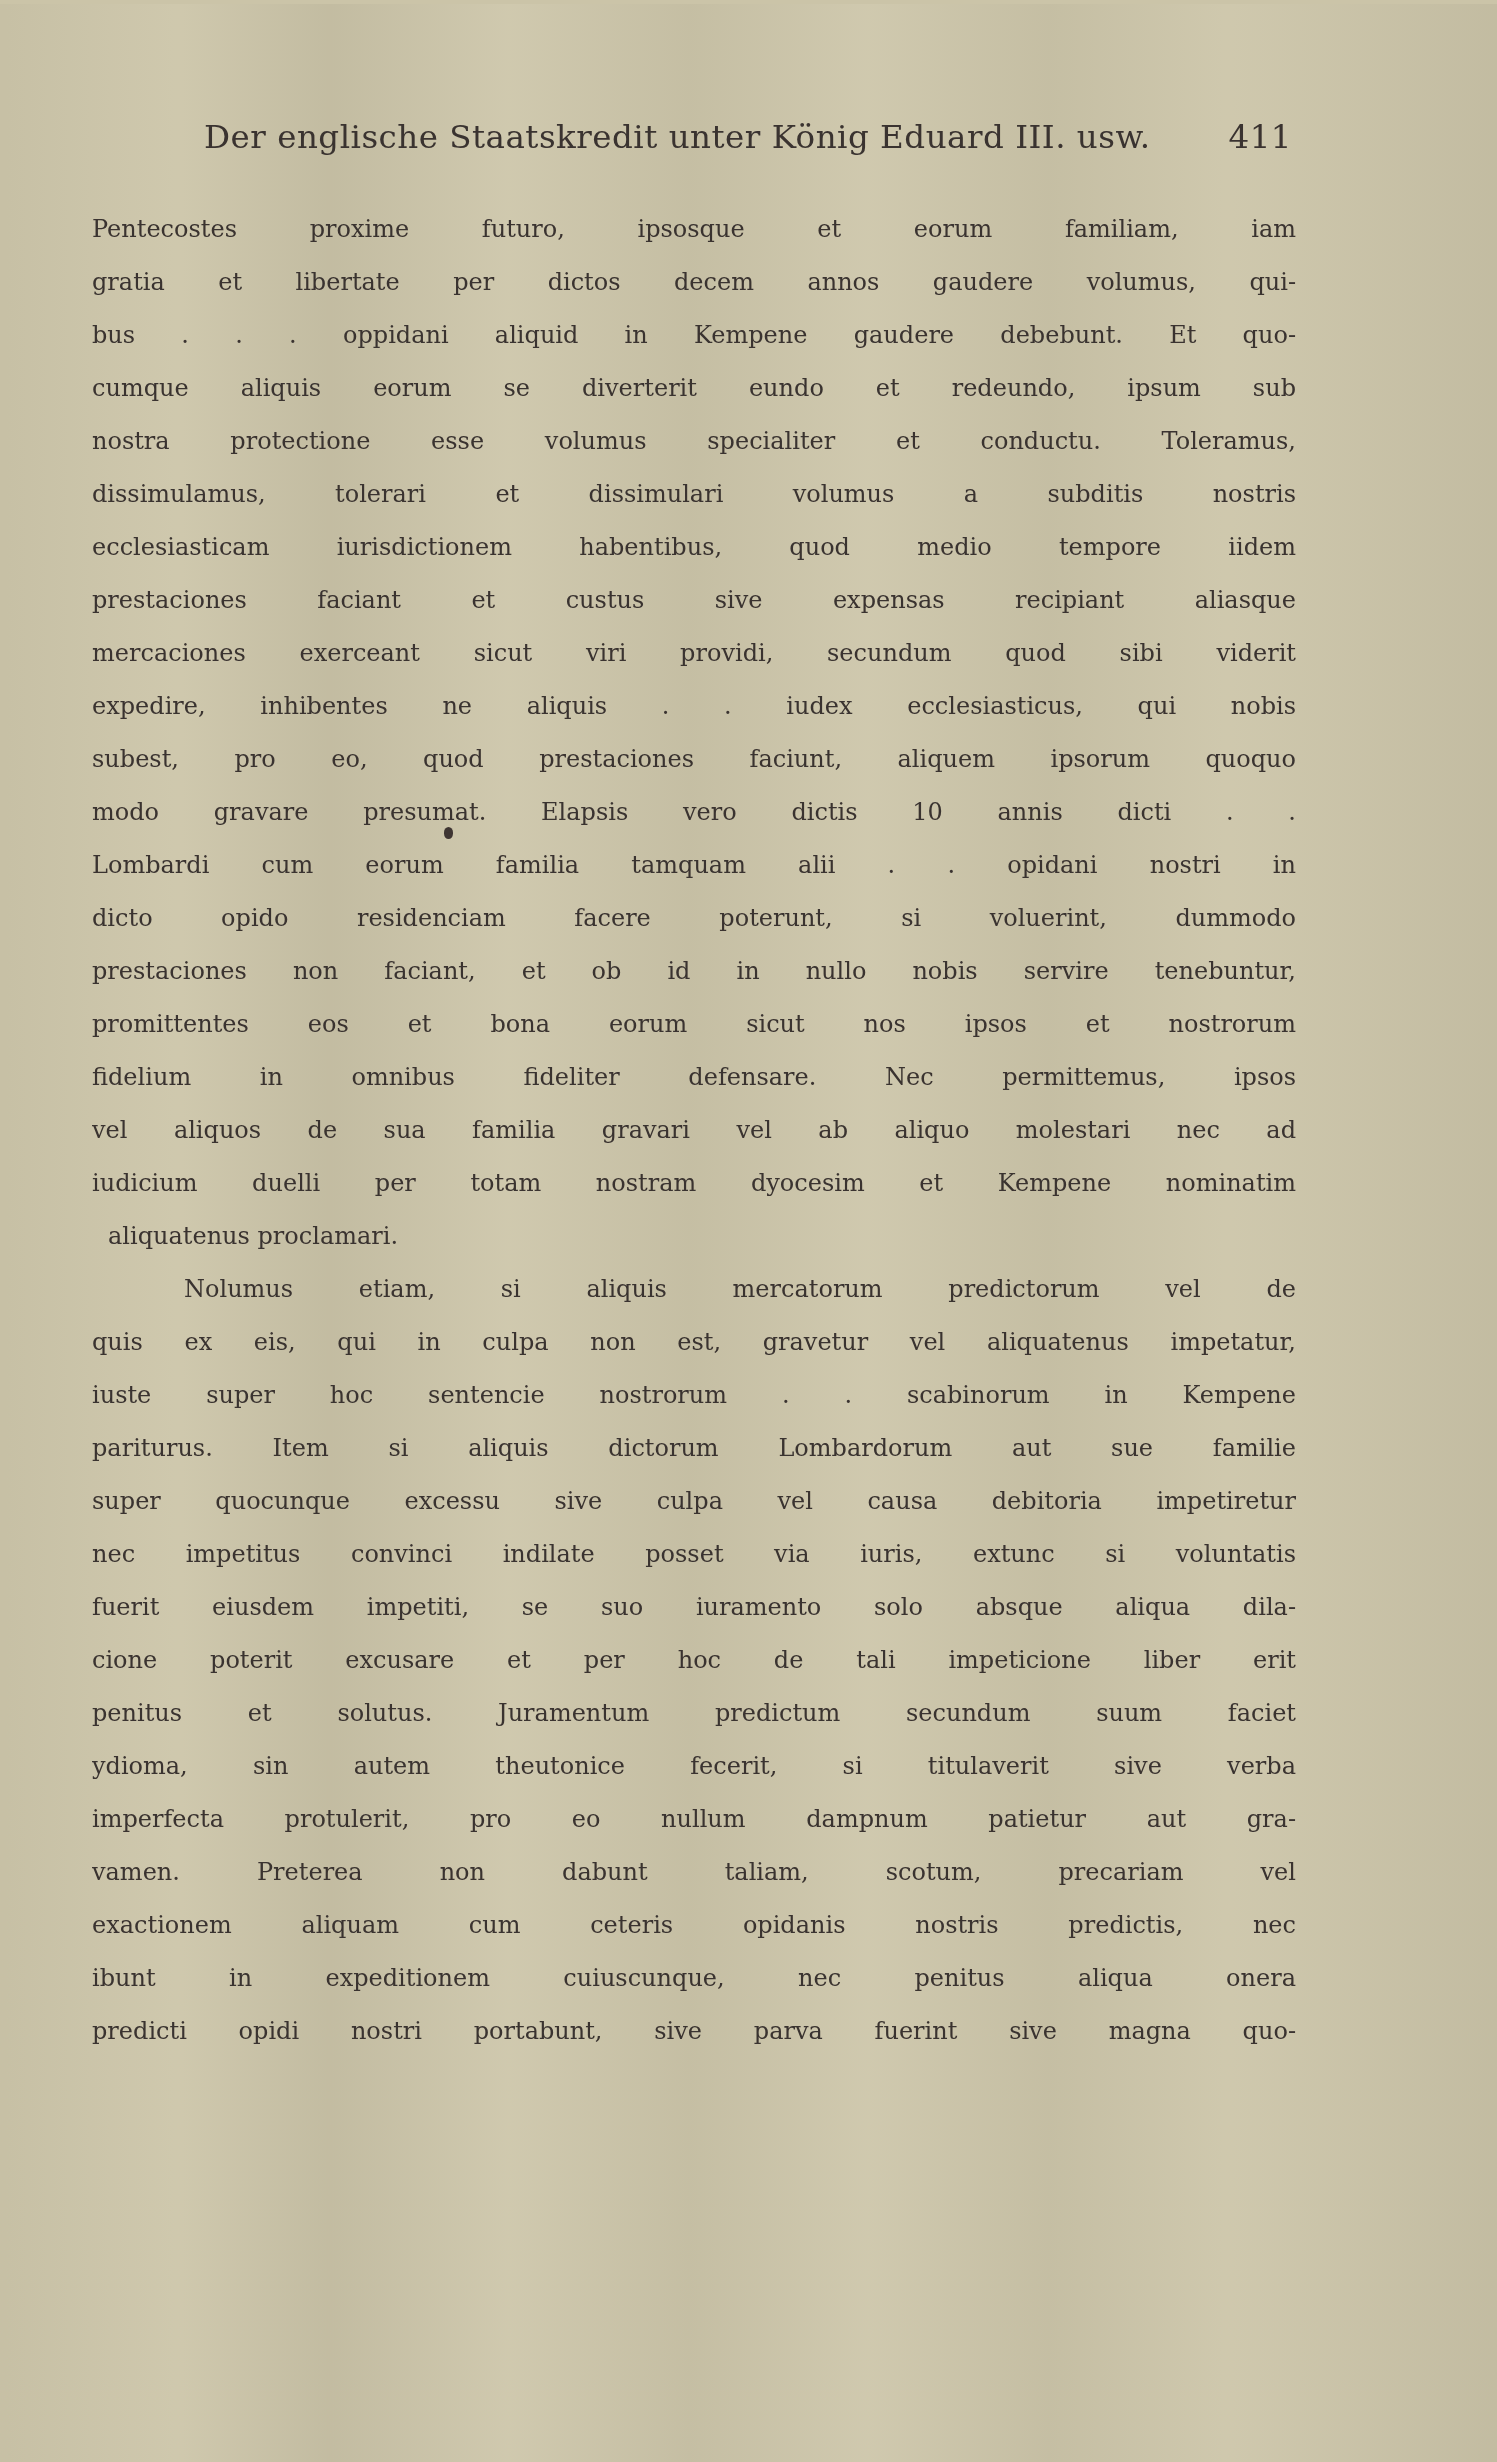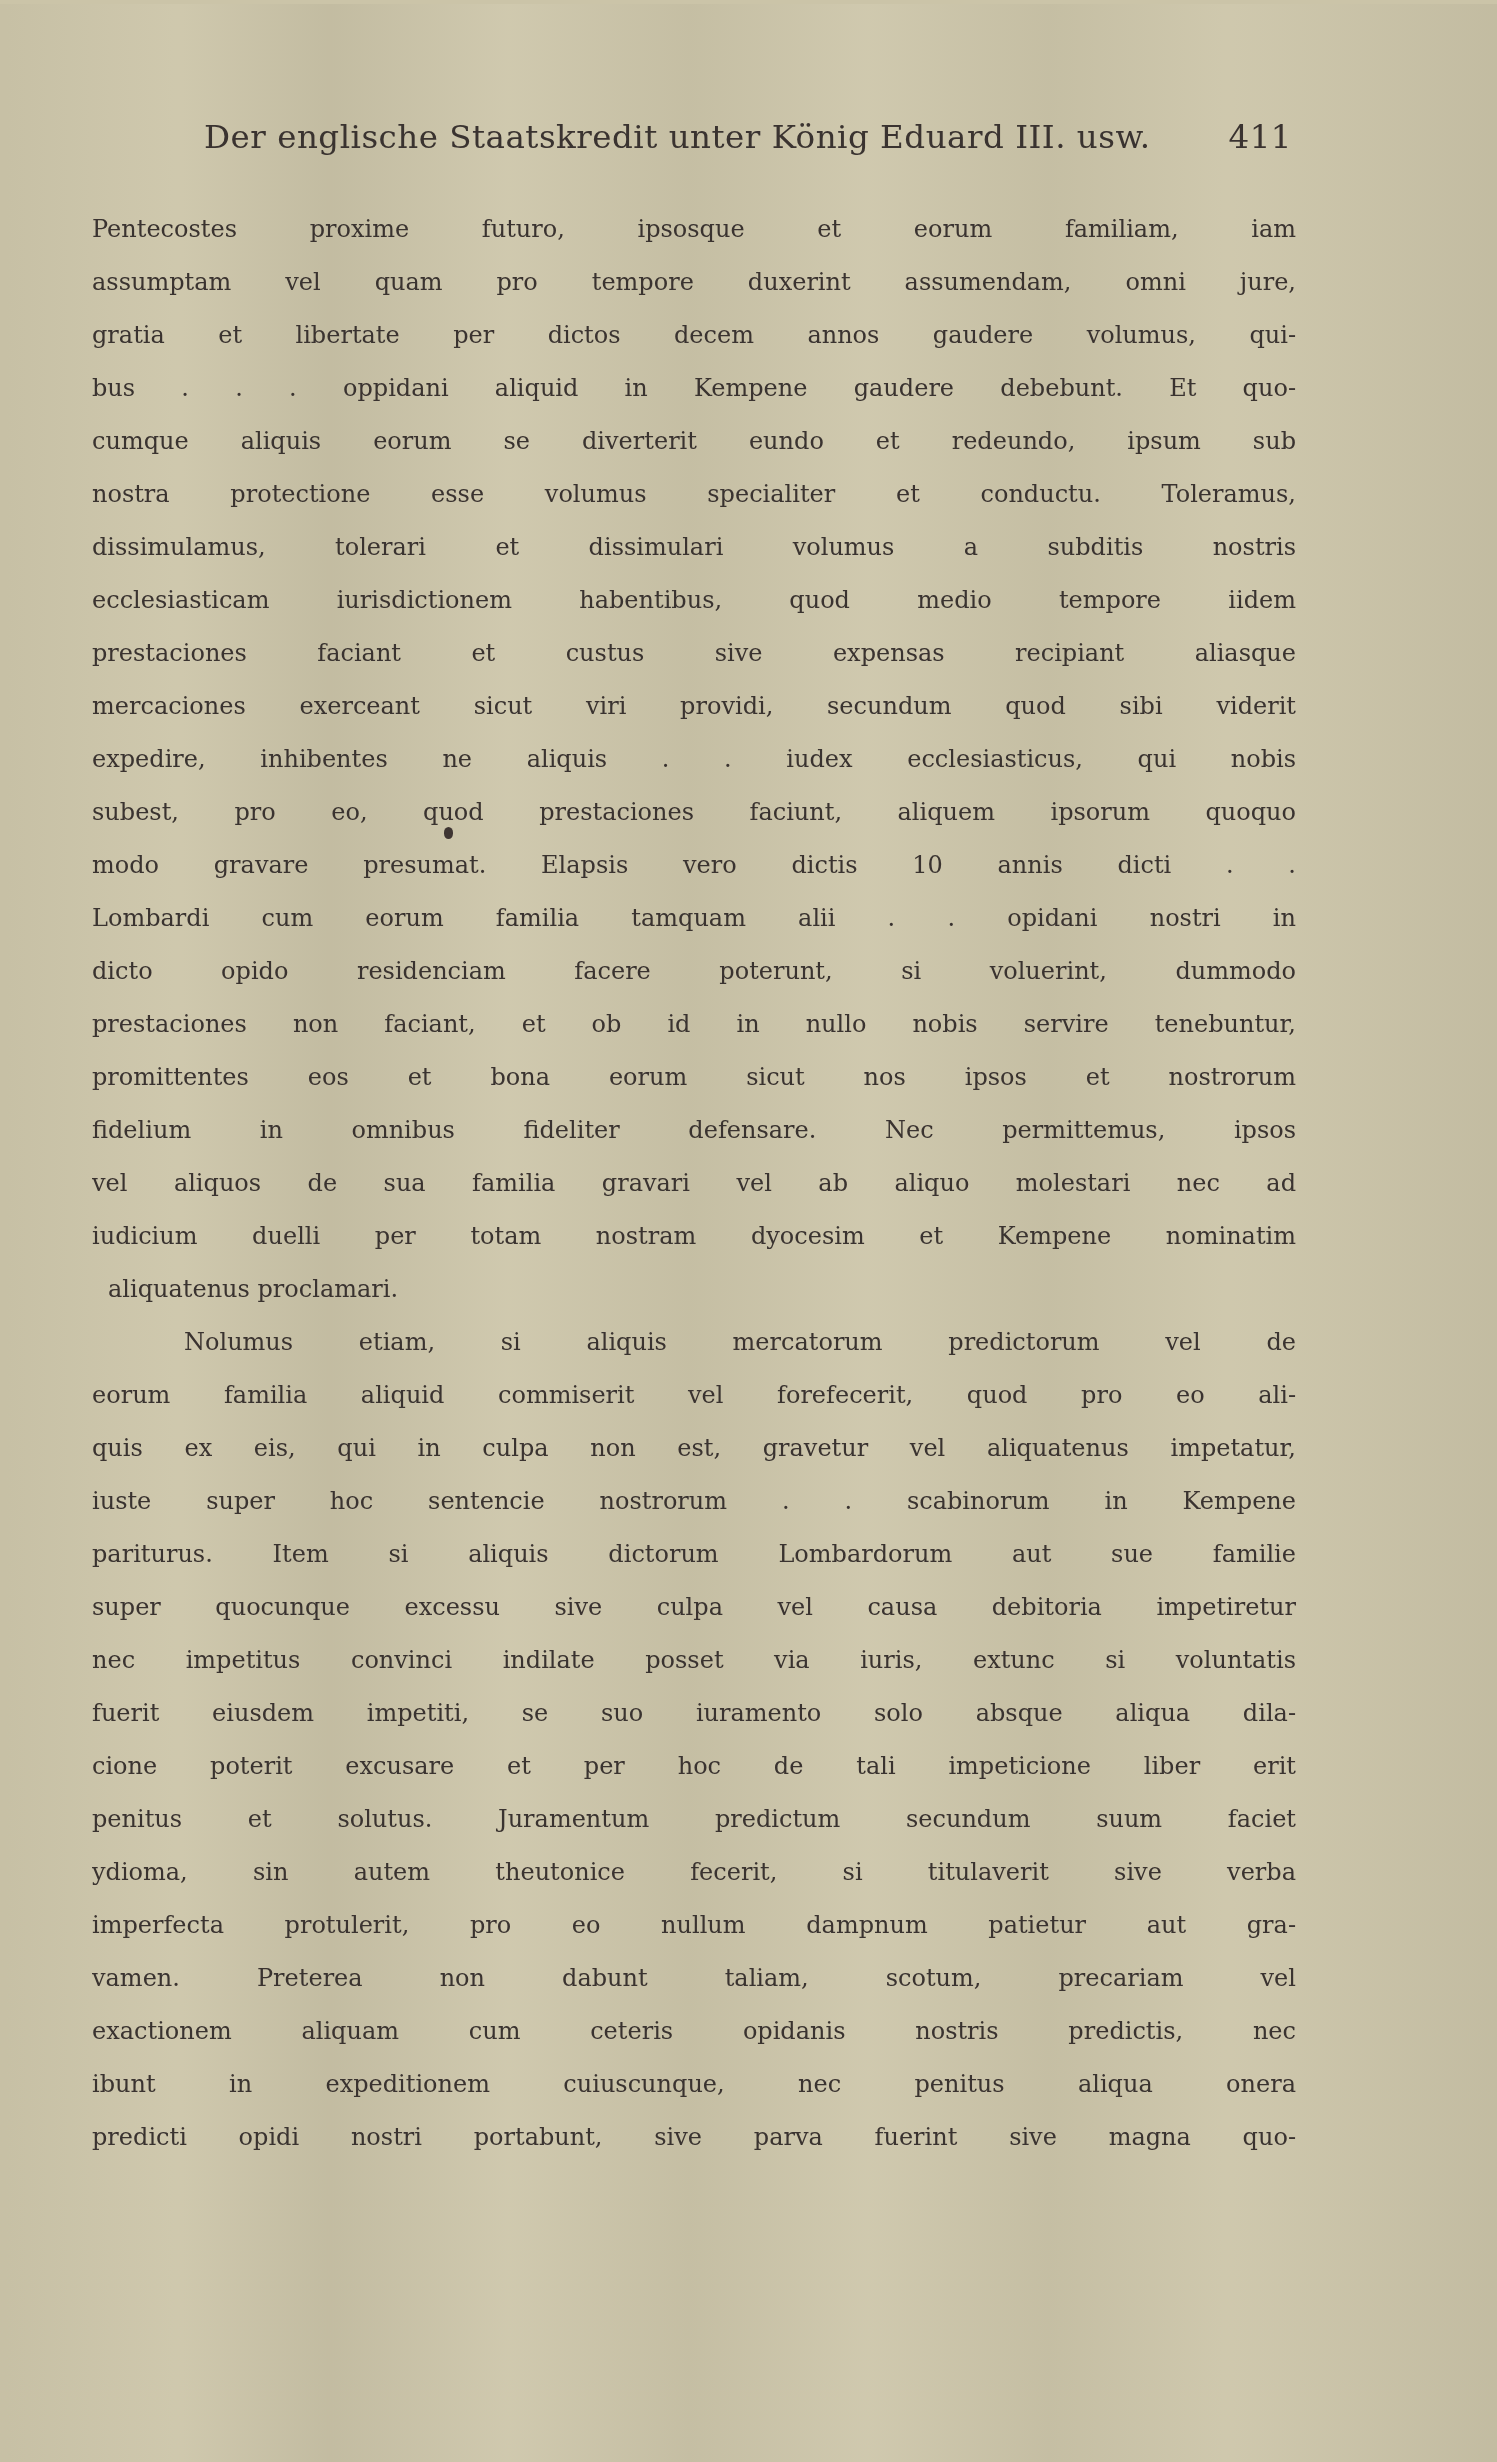--- a/index.html
+++ b/index.html
@@ -93,21 +93,20 @@
 <div class="page">
 
   <div class="running-head">
     <span class="title">Der englische Staatskredit unter König Eduard III. usw.</span>
     <span class="page-number">411</span>
   </div>
 
   <div class="text-block">
 
     <div class="line">Pentecostes proxime futuro, ipsosque et eorum familiam, iam</div>
-    <div class="line">assumptam vel quam pro tempore duxerint assumendam, omni jure,</div>
     <div class="line">gratia et libertate per dictos decem annos gaudere volumus, qui-</div>
     <div class="line">bus . . . oppidani aliquid in Kempene gaudere debebunt. Et quo-</div>
     <div class="line">cumque aliquis eorum se diverterit eundo et redeundo, ipsum sub</div>
     <div class="line">nostra protectione esse volumus specialiter et conductu. Toleramus,</div>
     <div class="line">dissimulamus, tolerari et dissimulari volumus a subditis nostris</div>
     <div class="line">ecclesiasticam iurisdictionem habentibus, quod medio tempore iidem</div>
     <div class="line">prestaciones faciant et custus sive expensas recipiant aliasque</div>
     <div class="line">mercaciones exerceant sicut viri providi, secundum quod sibi viderit</div>
     <div class="line">expedire, inhibentes ne aliquis . . iudex ecclesiasticus, qui nobis</div>
     <div class="line">subest, pro eo, quod prestaciones faciunt, aliquem ipsorum quoquo</div>
@@ -115,21 +114,20 @@
     <div class="line">Lombardi cum eorum familia tamquam alii . . opidani nostri in</div>
     <div class="line">dicto opido residenciam facere poterunt, si voluerint, dummodo</div>
     <div class="line">prestaciones non faciant, et ob id in nullo nobis servire tenebuntur,</div>
     <div class="line">promittentes eos et bona eorum sicut nos ipsos et nostrorum</div>
     <div class="line">fidelium in omnibus fideliter defensare. Nec permittemus, ipsos</div>
     <div class="line">vel aliquos de sua familia gravari vel ab aliquo molestari nec ad</div>
     <div class="line">iudicium duelli per totam nostram dyocesim et Kempene nominatim</div>
     <div class="line last">aliquatenus proclamari.</div>
 
     <div class="line indent">Nolumus etiam, si aliquis mercatorum predictorum vel de</div>
-    <div class="line">eorum familia aliquid commiserit vel forefecerit, quod pro eo ali-</div>
     <div class="line">quis ex eis, qui in culpa non est, gravetur vel aliquatenus impetatur,</div>
     <div class="line">iuste super hoc sentencie nostrorum . . scabinorum in Kempene</div>
     <div class="line">pariturus. Item si aliquis dictorum Lombardorum aut sue familie</div>
     <div class="line">super quocunque excessu sive culpa vel causa debitoria impetiretur</div>
     <div class="line">nec impetitus convinci indilate posset via iuris, extunc si voluntatis</div>
     <div class="line">fuerit eiusdem impetiti, se suo iuramento solo absque aliqua dila-</div>
     <div class="line">cione poterit excusare et per hoc de tali impeticione liber erit</div>
     <div class="line">penitus et solutus. Juramentum predictum secundum suum faciet</div>
     <div class="line">ydioma, sin autem theutonice fecerit, si titulaverit sive verba</div>
     <div class="line">imperfecta protulerit, pro eo nullum dampnum patietur aut gra-</div>

